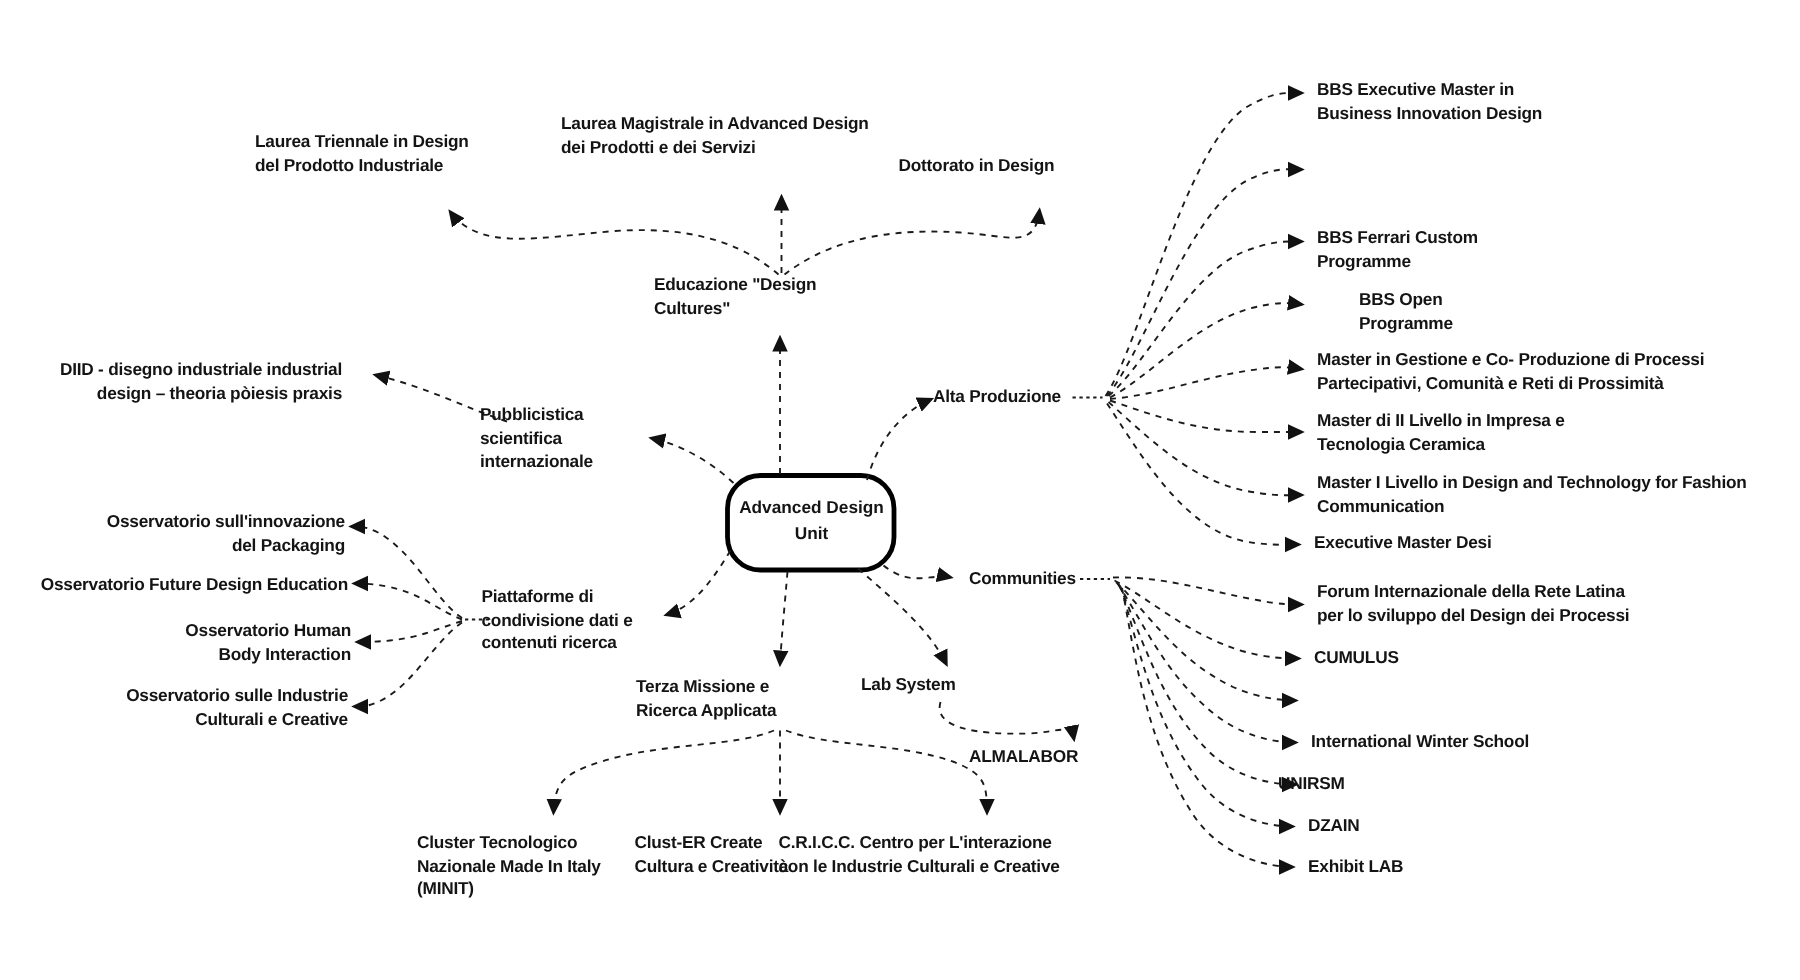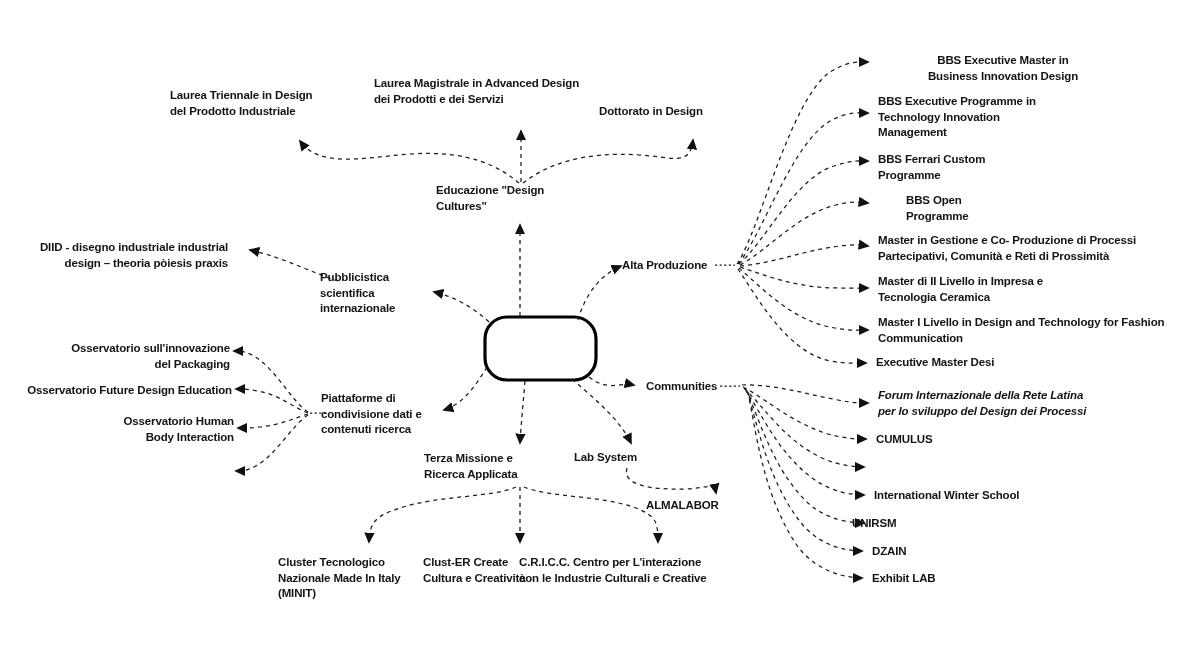--- a/index.html
+++ b/index.html
@@ -137,54 +137,53 @@
 
     <path class="edge" d="M 516 487 C 490 498, 440 495, 400 508 C 375 516, 370 522, 369 542" marker-end="url(#tri-end)"></path>
     <path class="edge" d="M 520 487 L 520 542" marker-end="url(#tri-end)"></path>
     <path class="edge" d="M 524 487 C 552 498, 600 495, 636 508 C 656 516, 658 522, 658 542" marker-end="url(#tri-end)"></path>
 
     <path class="edge" d="M 572 379 C 596 400, 620 420, 631 443" marker-end="url(#tri-end)"></path>
 
     <path class="edge" d="M 627 468 C 622 485, 650 490, 686 489 C 706 488, 714 482, 716 493" marker-end="url(#tri-end)"></path>
   </svg>
 
+  <div class="center-label">Advanced
+Design Unit</div>
 
   <div class="label c" style="left:521px; top:183px; width:170px;">Educazione "Design
 Cultures"</div>
 
   <div class="label c" style="left:300px; top:88px; width:260px;">Laurea Triennale in Design
 del Prodotto Industriale</div>
 
   <div class="label c" style="left:514px; top:76px; width:280px;">Laurea Magistrale in Advanced Design
 dei Prodotti e dei Servizi</div>
 
   <div class="label c" style="left:684px; top:104px; width:170px;">Dottorato in Design</div>
 
   <div class="label l" style="left:622px; top:258px; width:120px;">Alta Produzione</div>
 
-  <div class="label l" style="left:878px; top:53px; width:250px;text-align:center;">BBS Executive Master in
+  <div class="label l" style="left:878px; top:53px; width:250px;">BBS Executive Master in
 Business Innovation Design</div>
-  <div class="label l" style="left:878px; top:94px; width:250px;">BBS Executive Programme in
-Technology Innovation
-Management</div>
   <div class="label l" style="left:878px; top:152px; width:250px;">BBS Ferrari Custom
 Programme</div>
   <div class="label l" style="left:878px; top:193px; width:250px;margin-left:28px;">BBS Open
 Programme</div>
   <div class="label l" style="left:878px; top:233px; width:320px;">Master in Gestione e Co-  Produzione di Processi
 Partecipativi, Comunità e Reti di Prossimità</div>
   <div class="label l" style="left:878px; top:274px; width:290px;">Master di II Livello in Impresa e
 Tecnologia Ceramica</div>
   <div class="label l" style="left:878px; top:315px; width:318px;">Master I Livello in Design and Technology for Fashion
 Communication</div>
   <div class="label l" style="left:876px; top:355px; width:250px;">Executive Master Desi</div>
 
   <div class="label l" style="left:646px; top:379px; width:120px;">Communities</div>
 
-  <div class="label l" style="left:878px; top:388px; width:300px;font-style:italic;">Forum Internazionale della Rete Latina
+  <div class="label l" style="left:878px; top:388px; width:300px;">Forum Internazionale della Rete Latina
 per lo sviluppo del Design dei Processi</div>
   <div class="label l" style="left:876px; top:432px; width:250px;">CUMULUS</div>
   <div class="label l" style="left:874px; top:488px; width:250px;">International Winter School</div>
   <div class="label l" style="left:852px; top:516px; width:250px;">UNIRSM</div>
   <div class="label l" style="left:872px; top:544px; width:250px;">DZAIN</div>
   <div class="label l" style="left:872px; top:571px; width:250px;">Exhibit LAB</div>
 
   <div class="label c" style="left:385px; top:270px; width:130px;">Pubblicistica
 scientifica
 internazionale</div>
@@ -194,20 +193,22 @@
 
   <div class="label c" style="left:386px; top:391px; width:130px;">Piattaforme di
 condivisione dati e
 contenuti ricerca</div>
 
   <div class="label r" style="left:230px; top:341px; width:220px;">Osservatorio sull'innovazione
 del Packaging</div>
   <div class="label r" style="left:232px; top:383px; width:230px;">Osservatorio Future Design Education</div>
   <div class="label r" style="left:234px; top:414px; width:200px;">Osservatorio Human
 Body Interaction</div>
+  <div class="label r" style="left:232px; top:457px; width:220px;">Osservatorio sulle Industrie
+Culturali e Creative</div>
 
   <div class="label c" style="left:504px; top:451px; width:160px;">Terza Missione e
 Ricerca Applicata</div>
 
   <div class="label c" style="left:378px; top:555px; width:200px;">Cluster Tecnologico
 Nazionale Made In Italy
 (MINIT)</div>
   <div class="label c" style="left:513px; top:555px; width:180px;">Clust-ER Create
 Cultura e Creatività</div>
   <div class="label c" style="left:654px; top:555px; width:270px;">C.R.I.C.C. Centro per L'interazione

